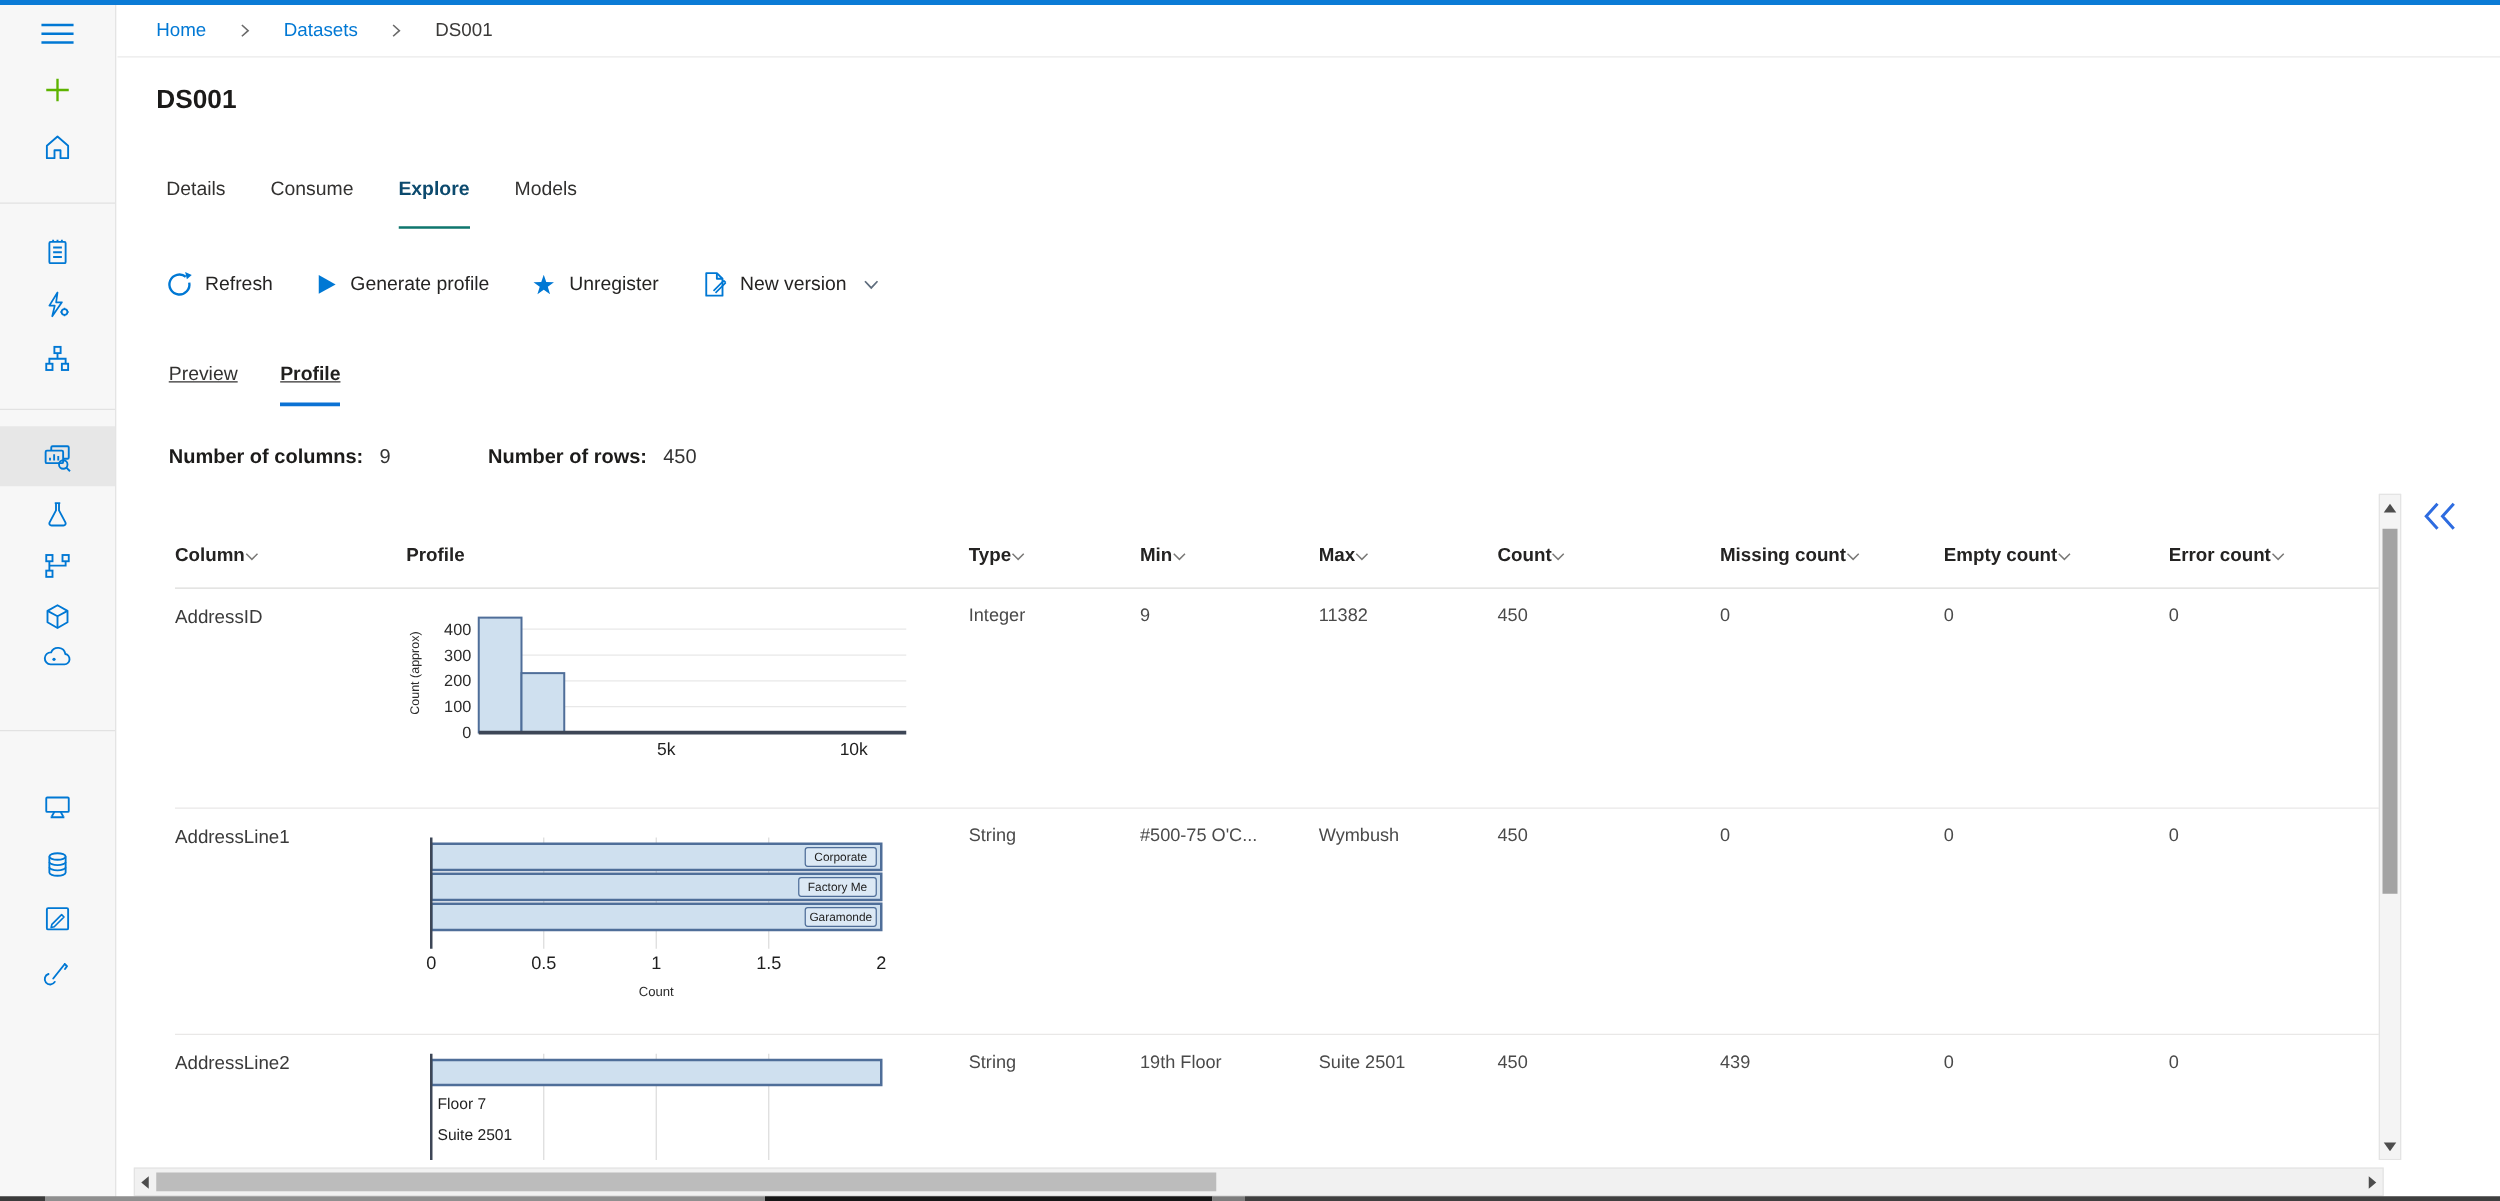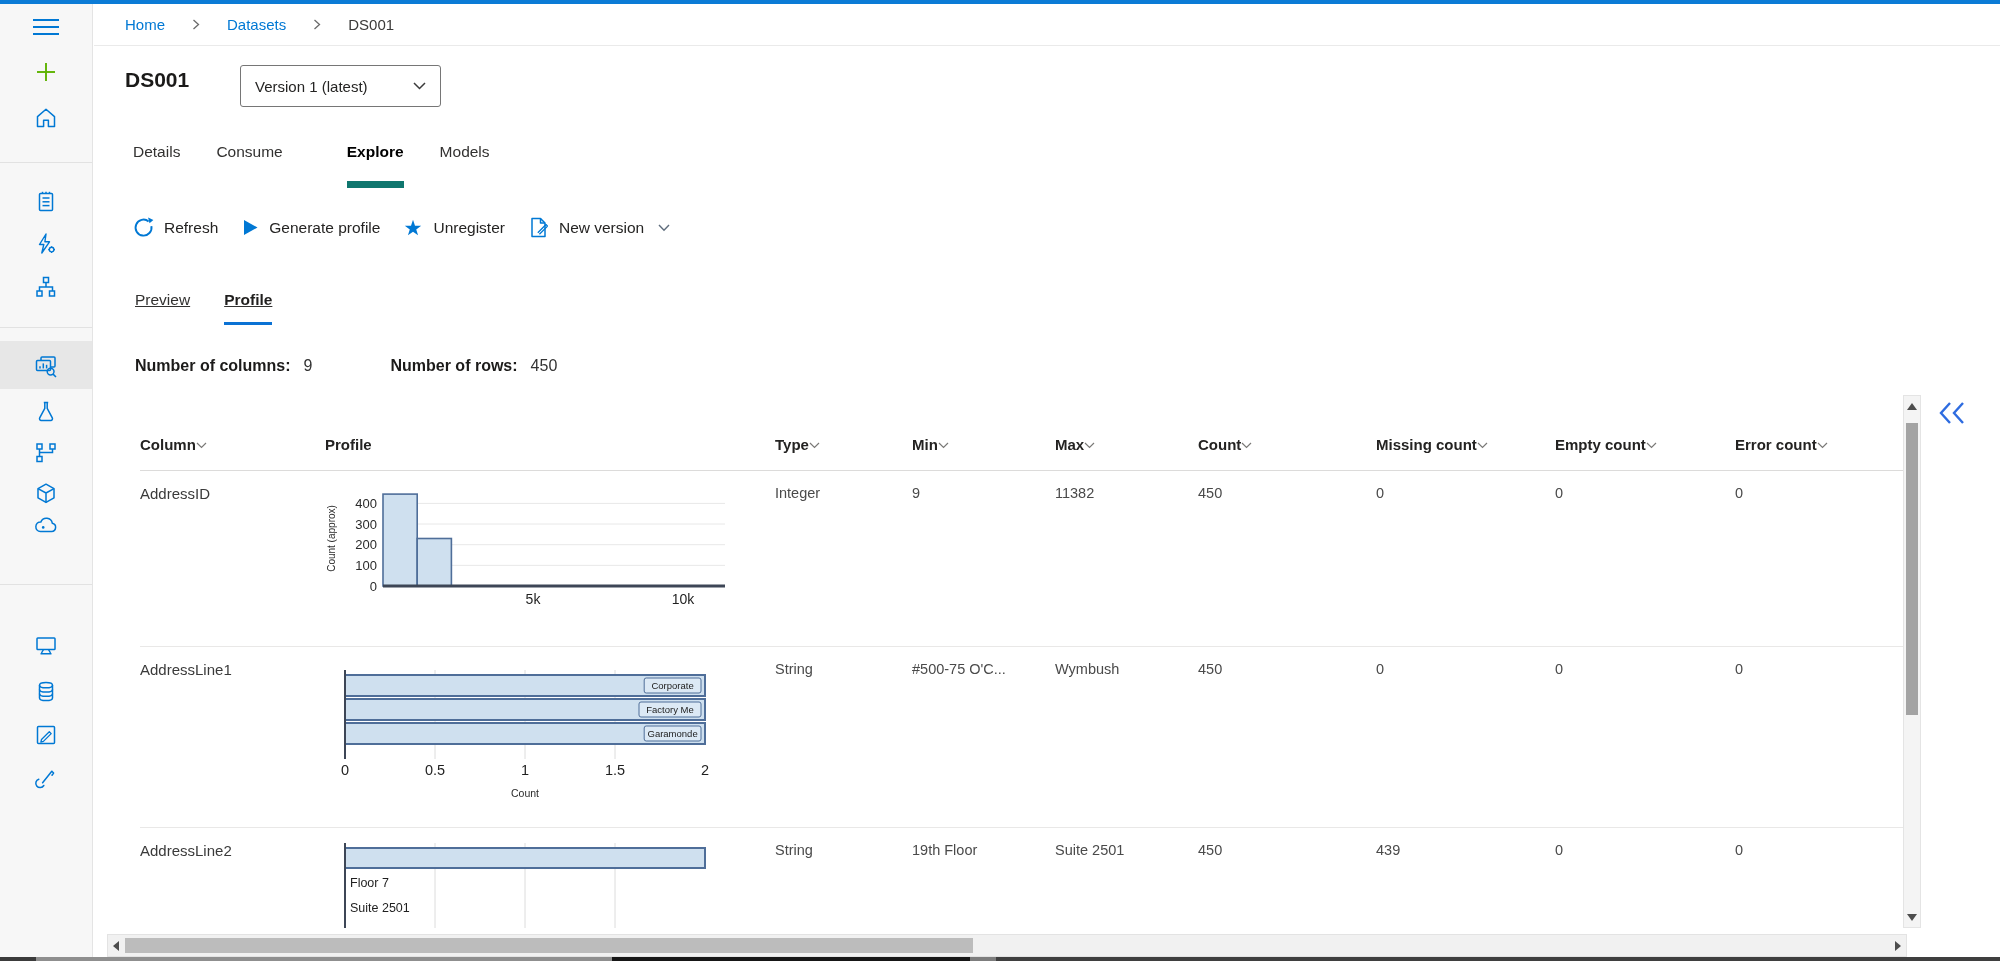--- a/index.html
+++ b/index.html
@@ -14,22 +14,22 @@
   .side-btn svg{display:block;}
   
   .main{position:absolute;left:94px;top:4px;width:1906px;height:957px;}
   .crumbbar{position:absolute;top:0;left:0;width:100%;height:42px;border-bottom:1px solid #eaeaea;box-sizing:border-box;display:flex;align-items:center;padding-left:31px;gap:27px;font-size:15px;}
   .crumb-link{color:#0078d4;cursor:pointer;text-decoration:none;}
   .crumb-cur{color:#3b3a39;}
   .page-title{position:absolute;top:50px;left:31px;font-size:21px;font-weight:700;color:#1b1a19;}
   .version-box{position:absolute;top:61px;left:146px;width:201px;height:42px;border:1px solid #767676;border-radius:3px;box-sizing:border-box;display:flex;align-items:center;justify-content:space-between;padding:0 14px;font-size:15px;color:#252423;cursor:pointer;background:#fff;}
   .tabs{position:absolute;top:139px;left:39px;display:flex;gap:36px;font-size:15.5px;color:#323130;}
   .tab{padding-bottom:20px;cursor:pointer;}
-  .tab.active{font-weight:700;border-bottom:7px solid #0f766e;color:#000000;margin-left:28px;}
-  .cmdbar{position:absolute;top:213px;left:39px;display:flex;gap:24px;align-items:center;}
+  .tab.active{font-weight:700;border-bottom:2px solid #0f766e;color:#0c4a6e;}
+  .cmdbar{position:absolute;top:213px;left:39px;display:flex;gap:35px;align-items:center;}
   .cmd{display:flex;align-items:center;gap:10px;font-size:15.5px;color:#252423;cursor:pointer;background:none;border:none;padding:0;font-family:inherit;}
   .subtabs{position:absolute;top:287px;left:41px;display:flex;gap:34px;font-size:15.5px;color:#323130;text-decoration:underline;}
   .subtab{padding-bottom:13px;cursor:pointer;}
   .subtab.active{font-weight:700;border-bottom:3px solid #0b72d4;color:#201f1e;}
   .stats{position:absolute;top:353px;left:41px;display:flex;gap:78px;font-size:16px;}
   .stat{display:flex;gap:13px;align-items:baseline;}
   .stat b{font-weight:700;color:#1c1b1a;}
   .stat span{color:#333;}
   
   .tviewport{position:absolute;left:94px;top:419px;width:1812px;height:509px;overflow:hidden;}
@@ -197,26 +197,20 @@
         </svg>
       <a class="crumb-link">Datasets</a>
       <svg width="8" height="11" viewBox="0 0 8 11">
           <polyline points="1.5,1 6.5,5.5 1.5,10" fill="none" stroke="#6b6b6b" stroke-width="1.3"></polyline>
         </svg>
       <span class="crumb-cur">DS001</span>
     </div>
 
     <h1 class="page-title">DS001</h1>
 
-    <div class="version-box">
-      <span>Version 1 (latest)</span>
-      <svg width="13" height="8" viewBox="0 0 13 8">
-          <polyline points="1,1 6.5,6.5 12,1" fill="none" stroke="#3b3b3b" stroke-width="1.5"></polyline>
-        </svg>
-    </div>
 
     <div class="tabs">
       <div class="tab">Details</div>
       <div class="tab">Consume</div>
       <div class="tab active">Explore</div>
       <div class="tab">Models</div>
     </div>
 
     <div class="cmdbar">
       <button class="cmd">

